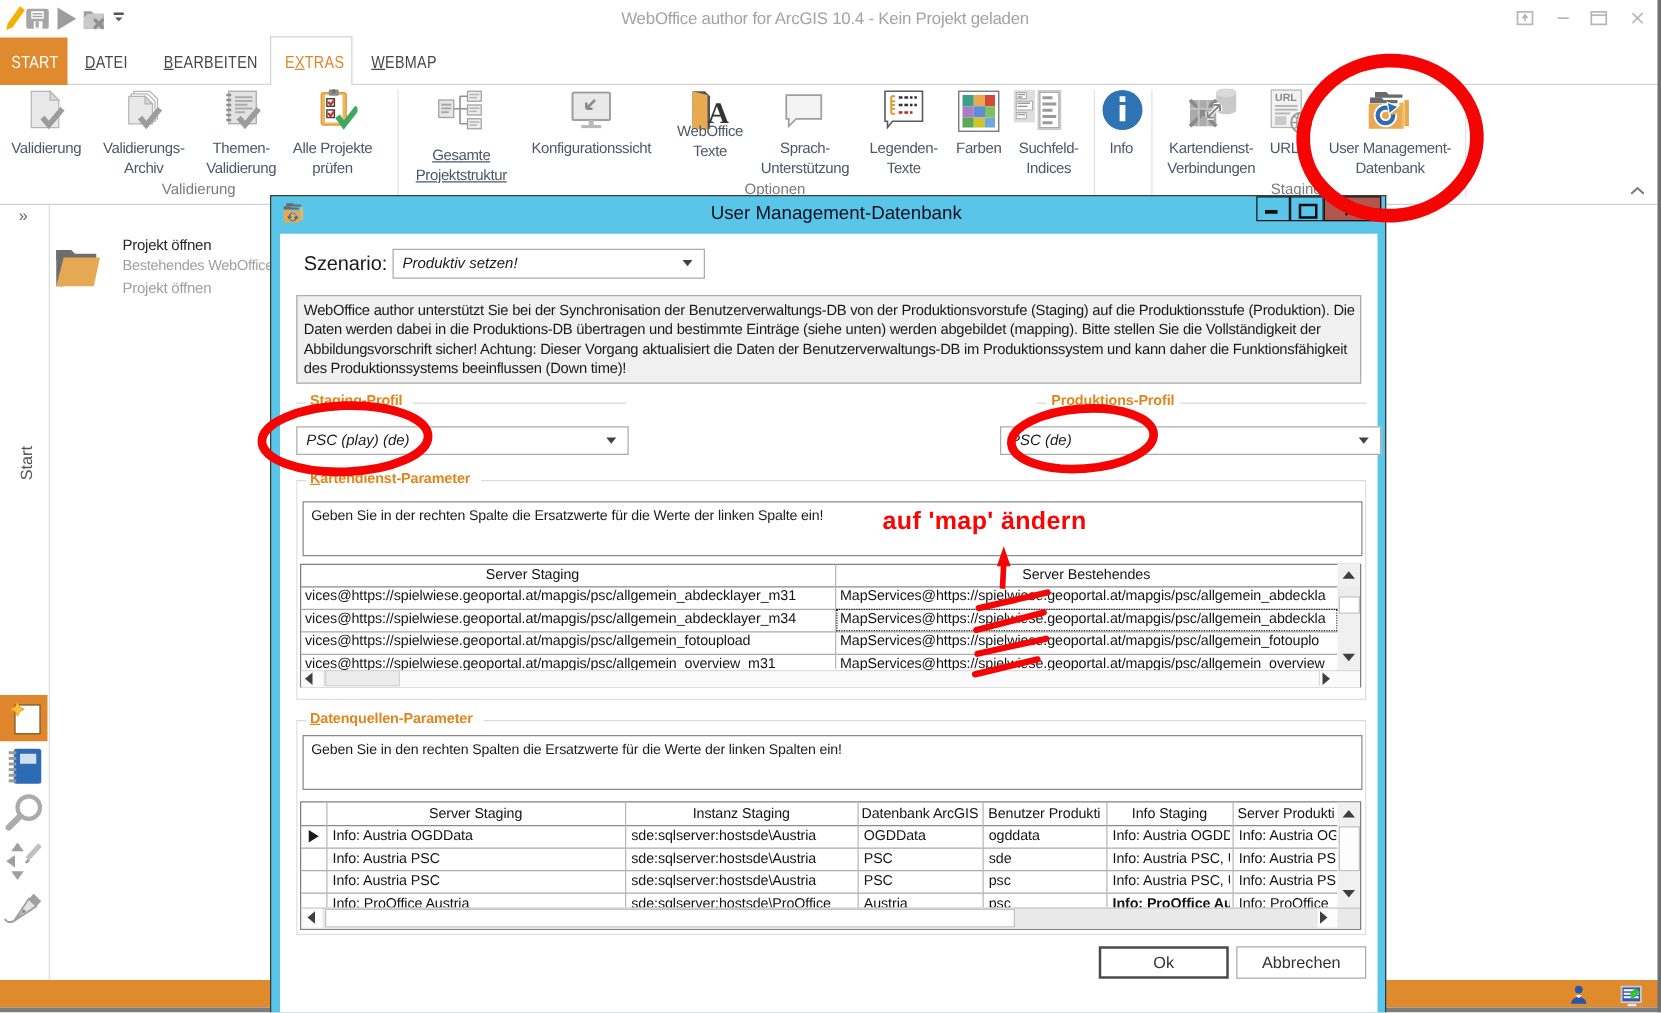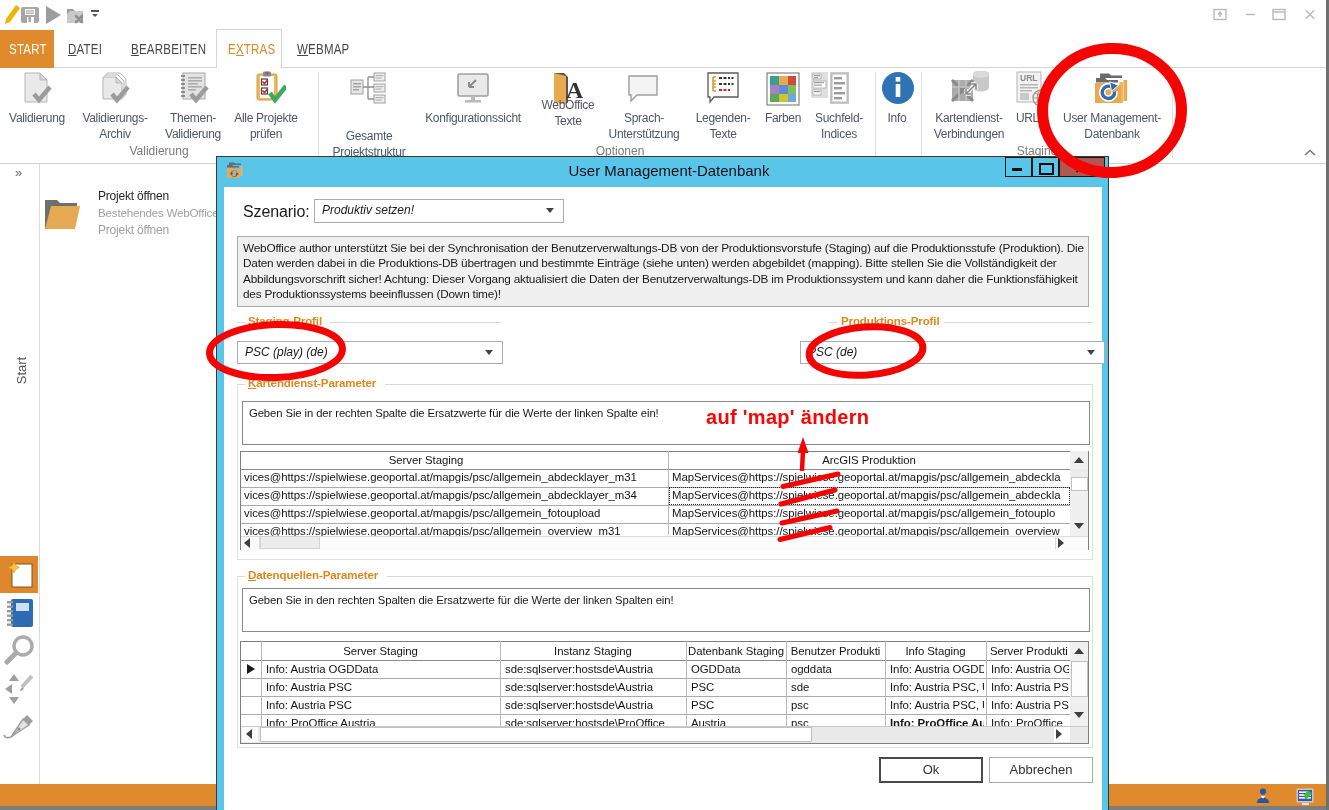--- a/index.html
+++ b/index.html
@@ -23,20 +23,21 @@
   .arrU{width:0;height:0;border-left:5px solid transparent;border-right:5px solid transparent;border-bottom:6px solid #3f3f3f;}
   .arrD{width:0;height:0;border-left:5px solid transparent;border-right:5px solid transparent;border-top:6px solid #3f3f3f;}
   .arrL{width:0;height:0;border-top:5px solid transparent;border-bottom:5px solid transparent;border-right:6px solid #3f3f3f;}
   .arrR{width:0;height:0;border-top:5px solid transparent;border-bottom:5px solid transparent;border-left:6px solid #3f3f3f;}
 </style>
 </head>
 <body>
 <div id="app">
 
   <div class="abs" style="left:0;top:0;width:1329px;height:30px;background:#fff;"></div>
+  <div class="abs" style="left:497px;top:7px;width:360px;font-size:13.5px;color:#a3a3a3;letter-spacing:-0.2px;white-space:nowrap;">WebOffice author for ArcGIS 10.4 - Kein Projekt geladen</div>
 
   <svg class="abs" style="left:4px;top:3px;" width="100" height="24" viewBox="0 0 100 24">
     <path d="M2 16 L12 2 L16 5 L6 19 L1 21 Z" fill="#f0b400"></path>
     <g fill="#a6a6a6">
       <path d="M19 4 h14 a2 2 0 0 1 2 2 v12 a2 2 0 0 1 -2 2 h-14 a2 2 0 0 1 -2-2 v-12 a2 2 0 0 1 2-2 z"></path>
     </g>
     <rect x="21" y="6" width="10" height="6" fill="#fff"></rect>
     <rect x="22" y="7.4" width="8" height="1.2" fill="#a6a6a6"></rect>
     <rect x="22" y="9.6" width="8" height="1.2" fill="#a6a6a6"></rect>
     <rect x="23" y="14" width="7" height="6" fill="#fff"></rect>
@@ -151,21 +152,21 @@
       <g fill="#b5b5b5">
           <rect x="25.5" y="3" width="8" height="1.2"></rect>
           <rect x="25.5" y="5.5" width="6" height="1.2"></rect>
           <rect x="25.5" y="14" width="8" height="1.2"></rect>
           <rect x="25.5" y="16.5" width="6" height="1.2"></rect>
           <rect x="25.5" y="25" width="8" height="1.2"></rect>
           <rect x="25.5" y="27.5" width="6" height="1.2"></rect>
         </g>
       <path d="M13 15 h5 M18 5 v22 M18 5 h6 M18 15 h6 M18 27 h6" stroke="#8f8f8f" stroke-width="1.3" fill="none"></path>
     </svg>
-    <div class="abs rlabel" style="left:323px;top:129px;width:92px;">Gesamte<br>Projektstruktur</div>
+    <div class="abs rlabel" style="left:323px;top:117px;width:92px;text-decoration:underline;">Gesamte<br>Projektstruktur</div>
 
     <svg class="abs" style="left:455px;top:73px;" width="36" height="31" viewBox="0 0 36 31">
       <rect x="3" y="1" width="30" height="22" rx="1.5" fill="#e9e9e9" stroke="#9f9f9f" stroke-width="1.6"></rect>
       <path d="M21 7 l-7 7 M14 14 v-5 M14 14 h5" stroke="#8a8a8a" stroke-width="2" fill="none"></path>
       <rect x="16" y="23" width="4" height="4" fill="#b9b9b9"></rect>
       <rect x="10" y="27" width="16" height="2.5" fill="#b9b9b9"></rect>
     </svg>
     <div class="abs rlabel" style="left:413px;top:111px;width:120px;">Konfigurationssicht</div>
 
     <svg class="abs" style="left:549px;top:71px;" width="34" height="35" viewBox="0 0 34 35">
@@ -429,21 +430,21 @@
     <div class="abs" style="left:237px;top:384px;width:1px;height:176px;background:#e0e0e0;"></div>
     <div class="abs" style="left:1092px;top:384px;width:1px;height:176px;background:#e0e0e0;"></div>
     <div class="abs" style="left:237px;top:559px;width:856px;height:1px;background:#e0e0e0;"></div>
 
     <div class="abs" style="left:242px;top:401px;width:848px;height:44px;background:#fff;border:1px solid #8a8a8a;box-sizing:border-box;"></div>
     <div class="abs hintt" style="left:249px;top:407px;">Geben Sie in der rechten Spalte die Ersatzwerte für die Werte der linken Spalte ein!</div>
 
     <div id="table1">
       <div class="abs" style="left:240px;top:450.5px;width:849px;height:99px;border:1px solid #808080;box-sizing:border-box;background:#fff;"></div>
       <div class="abs hdrt" style="left:240px;top:454px;width:372px;">Server Staging</div>
-      <div class="abs hdrt" style="left:668px;top:454px;width:402px;">ArcGIS Produktion</div>
+      <div class="abs hdrt" style="left:668px;top:454px;width:402px;">Server Bestehendes</div>
       <div class="abs" style="left:241px;top:468.5px;width:829px;height:1px;background:#8c8c8c;"></div>
       <div class="abs" style="left:241px;top:486.5px;width:829px;height:1px;background:#ababab;"></div>
       <div class="abs" style="left:241px;top:504.5px;width:829px;height:1px;background:#ababab;"></div>
       <div class="abs" style="left:241px;top:522.5px;width:829px;height:1px;background:#ababab;"></div>
       <div class="abs" style="left:668px;top:451px;width:1px;height:84px;background:#b8b8b8;"></div>
       <div class="abs cellt" style="left:244px;top:471px;width:420px;overflow:hidden;">vices@https://spielwiese.geoportal.at/mapgis/psc/allgemein_abdecklayer_m31</div>
       <div class="abs cellt" style="left:244px;top:489px;width:420px;overflow:hidden;">vices@https://spielwiese.geoportal.at/mapgis/psc/allgemein_abdecklayer_m34</div>
       <div class="abs cellt" style="left:244px;top:507px;width:420px;overflow:hidden;">vices@https://spielwiese.geoportal.at/mapgis/psc/allgemein_fotoupload</div>
       <div class="abs cellt" style="left:244px;top:525px;width:420px;overflow:hidden;">vices@https://spielwiese.geoportal.at/mapgis/psc/allgemein_overview_m31</div>
       <div class="abs cellt" style="left:672px;top:471px;width:396px;overflow:hidden;">MapServices@https://spielwiese.geoportal.at/mapgis/psc/allgemein_abdeckla</div>
@@ -473,21 +474,21 @@
     <div class="abs" style="left:1092px;top:576px;width:1px;height:172px;background:#e0e0e0;"></div>
     <div class="abs" style="left:237px;top:747px;width:856px;height:1px;background:#e0e0e0;"></div>
 
     <div class="abs" style="left:242px;top:588px;width:848px;height:44px;background:#fff;border:1px solid #8a8a8a;box-sizing:border-box;"></div>
     <div class="abs hintt" style="left:249px;top:594px;">Geben Sie in den rechten Spalten die Ersatzwerte für die Werte der linken Spalten ein!</div>
 
     <div id="table2">
       <div class="abs" style="left:240px;top:640.5px;width:849px;height:103px;border:1px solid #808080;box-sizing:border-box;background:#fff;"></div>
       <div class="abs hdrt" style="left:261px;top:645px;width:239px;">Server Staging</div>
       <div class="abs hdrt" style="left:500px;top:645px;width:186px;">Instanz Staging</div>
-      <div class="abs hdrt" style="left:686px;top:645px;width:100px;">Datenbank Staging</div>
+      <div class="abs hdrt" style="left:686px;top:645px;width:100px;">Datenbank ArcGIS</div>
       <div class="abs hdrt" style="left:786px;top:645px;width:99px;">Benutzer Produkti</div>
       <div class="abs hdrt" style="left:885px;top:645px;width:101px;">Info Staging</div>
       <div class="abs hdrt" style="left:986px;top:645px;width:84px;text-align:left;padding-left:4px;box-sizing:border-box;">Server Produkti</div>
       <div class="abs" style="left:241px;top:659.5px;width:829px;height:1px;background:#8c8c8c;"></div>
       <div class="abs" style="left:241px;top:677.5px;width:829px;height:1px;background:#ababab;"></div>
       <div class="abs" style="left:241px;top:695.5px;width:829px;height:1px;background:#ababab;"></div>
       <div class="abs" style="left:241px;top:713.5px;width:829px;height:1px;background:#ababab;"></div>
       <div class="abs" style="left:261px;top:641px;width:1px;height:85px;background:#b8b8b8;"></div>
       <div class="abs" style="left:500px;top:641px;width:1px;height:85px;background:#b8b8b8;"></div>
       <div class="abs" style="left:686px;top:641px;width:1px;height:85px;background:#b8b8b8;"></div>

